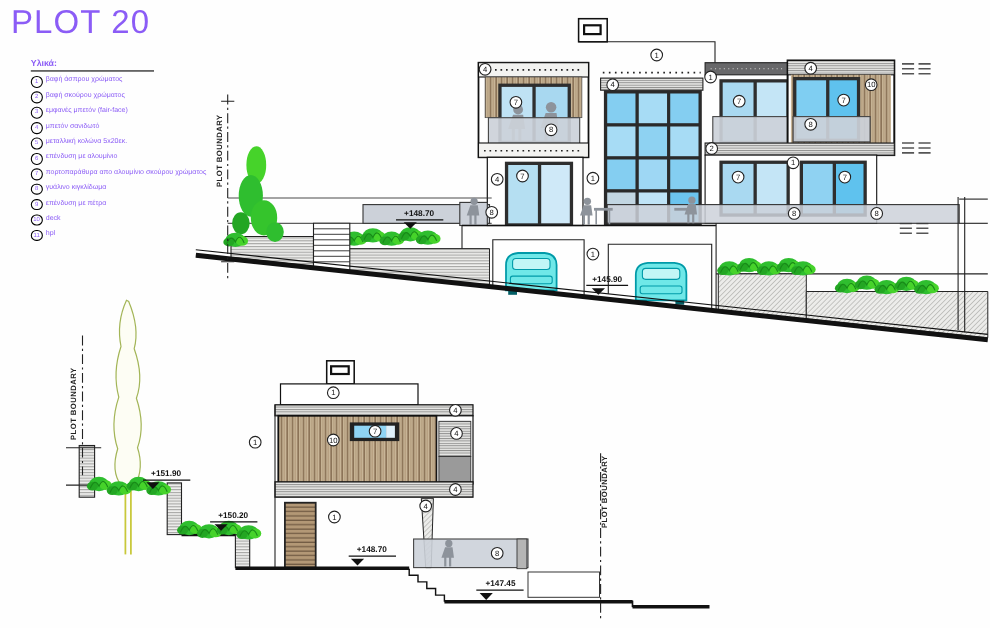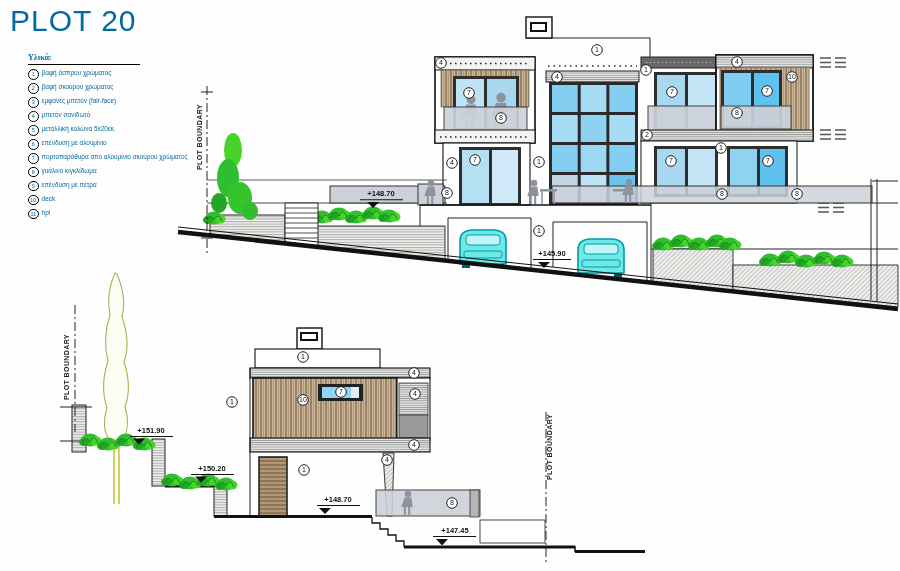--- a/index.html
+++ b/index.html
@@ -1,21 +1,21 @@
 <!DOCTYPE html>
 <html><head>
 <meta charset="utf-8">
 <style>
   html,body{margin:0;padding:0;background:#e9e9e9;}
   .canvas{position:relative;width:900px;height:571px;background:#fefefe;overflow:hidden;
-          font-family:"Liberation Sans", sans-serif;color:#0369a1;}
+          font-family:"Liberation Sans", sans-serif;color:#8b5cf6;}
   .title{position:absolute;left:10px;top:4px;font-size:30px;letter-spacing:1px;font-weight:500;}
   .legend{position:absolute;left:28px;top:53px;width:160px;}
   .legend h2{font-size:8px;font-weight:bold;margin:0 0 4px 0;padding-bottom:2px;
-             border-bottom:1.2px solid #000;width:112px;font-family:Liberation Serif, serif;}
+             border-bottom:1.2px solid #000;width:112px;}
   .legend ul{list-style:none;margin:0;padding:0;}
   .legend li{display:flex;align-items:flex-start;gap:3px;margin-bottom:3.4px;
              font-size:6.4px;line-height:1.15;}
   .legend .num{flex:0 0 auto;width:8.6px;height:8.6px;border:0.9px solid #000;border-radius:50%;
                display:flex;align-items:center;justify-content:center;font-size:5.4px;}
   svg{position:absolute;left:0;top:0;}
   .co circle{fill:#fff;stroke:#222;stroke-width:1;}
   .co text{font-size:7px;text-anchor:middle;fill:#111;}
   .lvl text{font-size:7.5px;font-weight:bold;text-anchor:middle;fill:#111;}
   .lvl line{stroke:#111;stroke-width:1.1;}

